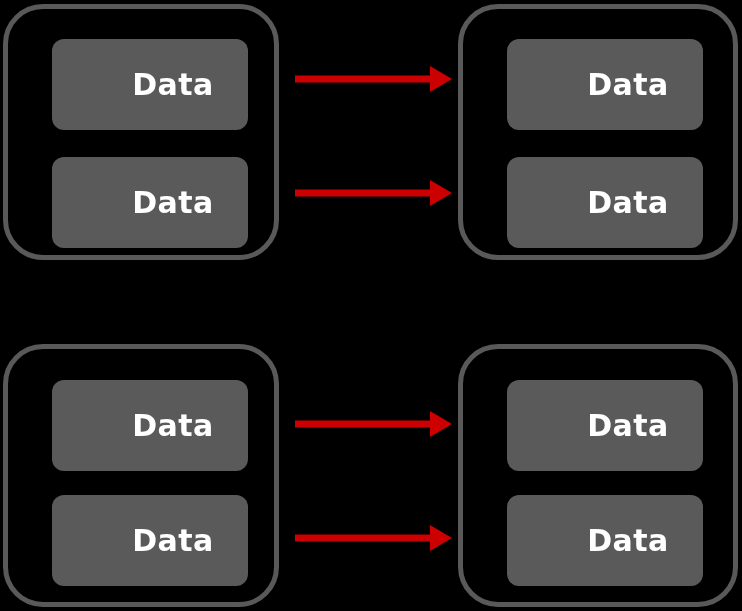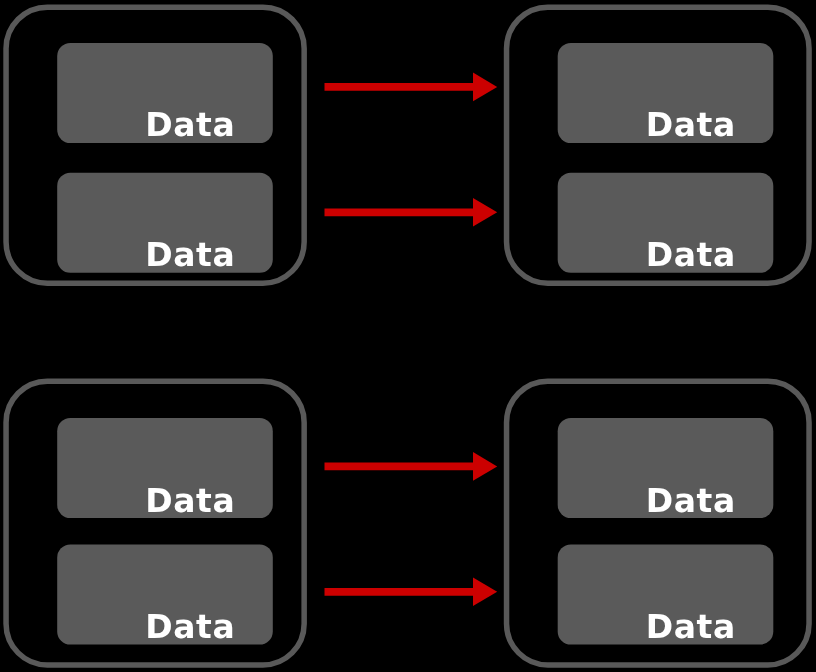--- a/index.html
+++ b/index.html
@@ -25,21 +25,21 @@
   .container-box {
     position: absolute;
     box-sizing: border-box;
     border-style: solid;
     background: transparent;
   }
   .data-box {
     position: absolute;
     box-sizing: border-box;
     display: flex;
-    align-items: flex-end;
+    align-items: center;
     justify-content: center;
     padding-left: 46px;
   }
   .data-label {
     color: #ffffff;
     font-family: "DejaVu Sans", sans-serif;
     font-weight: bold;
     font-size: 30px;
     letter-spacing: 0.5px;
     line-height: 1;

